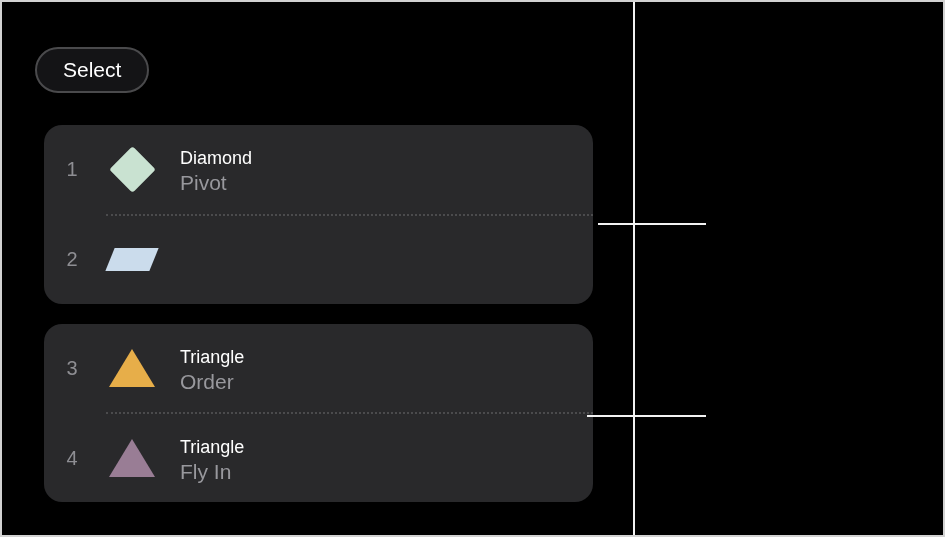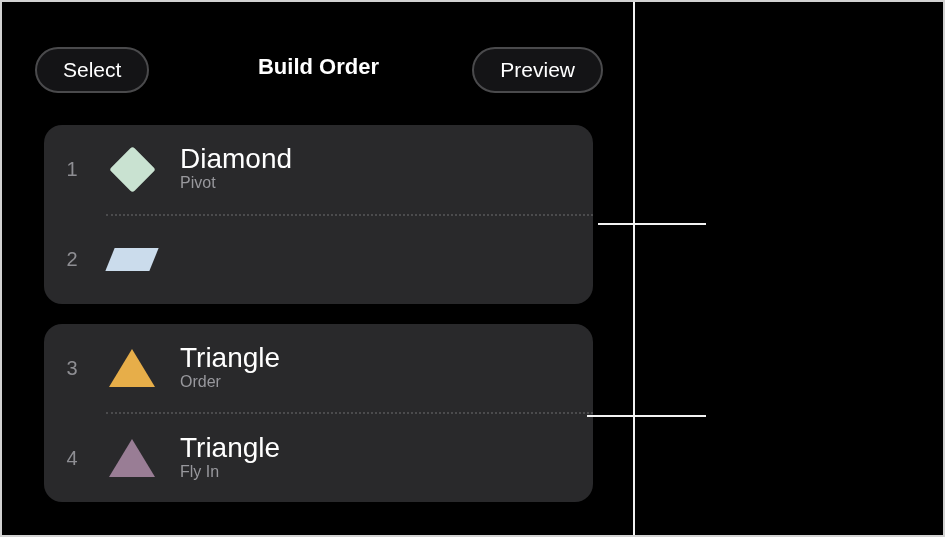--- a/index.html
+++ b/index.html
@@ -98,27 +98,27 @@
     width: 44px; height: 23px;
     transform: skewX(-22deg);
   }
   .shape-triangle {
     width: 46px; height: 38px;
     clip-path: polygon(50% 0, 100% 100%, 0 100%);
   }
   .texts { padding-left: 16px; }
   .item-title {
     color: #ffffff;
-    font-size: 28px;
+    font-size: 18px;
     line-height: 27px;
     text-align: right;
   }
   .item-effect {
     color: #98989d;
-    font-size: 16px;
+    font-size: 21px;
     line-height: 22px;
   }
   
   .vline {
     position: absolute;
     left: 631px; top: 0;
     width: 2px; height: 537px;
     background: #f2f2f2;
   }
   .callout {
@@ -130,23 +130,21 @@
   .callout-2 { left: 585px; top: 413px; width: 119px; }
 </style>
 </head>
 <body>
 
 <div class="frame">
   <div class="panel">
 
     <div class="topbar">
       <button class="pill">Select</button>
-      <button class="pill">Preview</button>
     </div>
-    <div class="page-title">Build Order</div>
 
     <div class="group group-1">
       <div class="row">
         <div class="num">1</div>
         <div class="icon-wrap">
           <div class="shape-diamond" style="background: rgb(201, 226, 209);"></div>
         </div>
         <div class="texts">
           <div class="item-title">Diamond</div>
           <div class="item-effect">Pivot</div>

